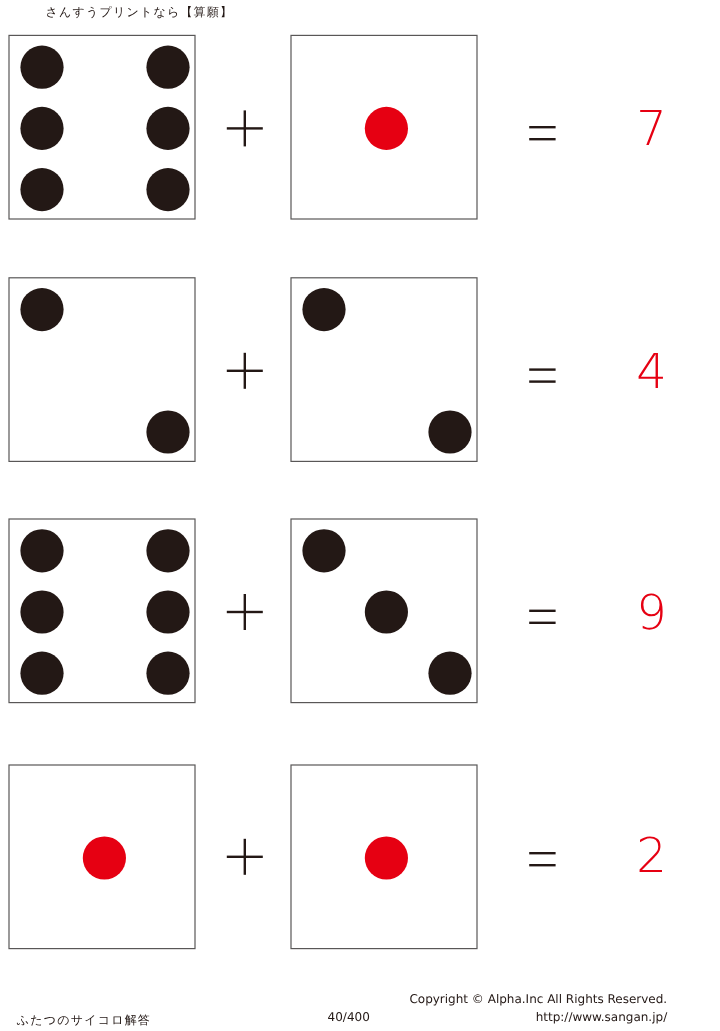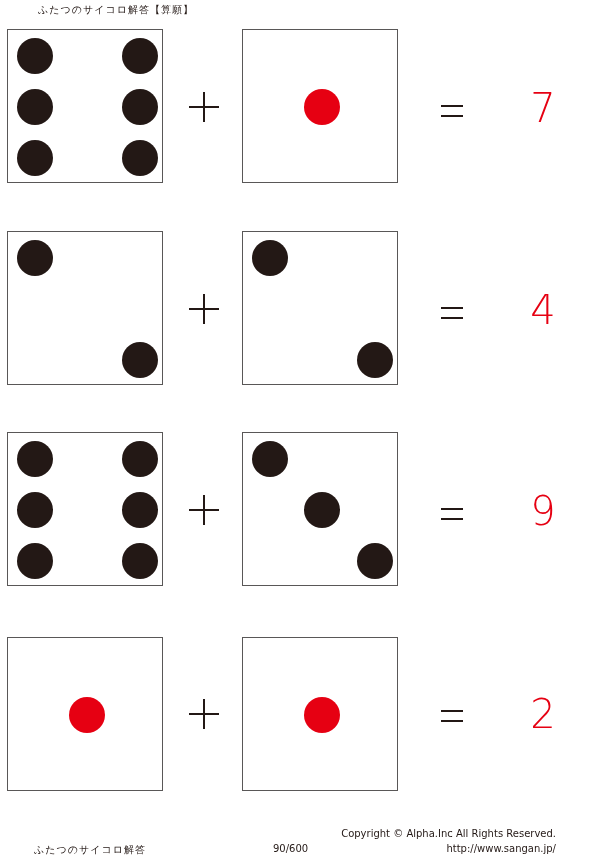--- a/index.html
+++ b/index.html
@@ -11,29 +11,29 @@
     .op { position: absolute; font-size: 44px; line-height: 1; font-weight: 200; color: #231815; font-family: "DejaVu Sans", sans-serif; }
     .plus { width: 30px; height: 30px; }
     .plus::before, .plus::after { content: ""; position: absolute; background: #231815; }
     .plus::before { left: 0; top: 14px; width: 30px; height: 2px; }
     .plus::after { left: 14px; top: 0; width: 2px; height: 30px; }
     .equals { width: 22px; height: 12px; }
     .equals::before, .equals::after { content: ""; position: absolute; left: 0; width: 22px; height: 2px; background: #231815; }
     .equals::before { top: 0; }
     .equals::after { top: 10px; }
     .answer { position: absolute; width: 40px; text-align: center; font-size: 40px; line-height: 40px; color: #e60012; font-family: "DejaVu Sans", sans-serif; font-weight: 200; }
-    .footer-left { position: absolute; left: 34px; top: 843px; font-size: 10px; letter-spacing: 1px; white-space: nowrap; }
+    .footer-left { position: absolute; left: 14px; top: 843px; font-size: 10px; letter-spacing: 1px; white-space: nowrap; }
     .footer-page { position: absolute; left: 273px; top: 843px; font-size: 10px; white-space: nowrap; }
     .footer-copy { position: absolute; right: 44px; top: 828px; font-size: 10px; white-space: nowrap; text-align: right; }
     .footer-url { position: absolute; right: 44px; top: 843px; font-size: 10px; white-space: nowrap; text-align: center; }
   </style>
 </head>
 <body>
 
-<div class="header-title">ふたつのサイコロ解答【算願】</div>
+<div class="header-title">さんすうプリントなら【算願】</div>
 
 <div>
   <div class="die" style="left:7px;top:29px;">
     <div class="pip" style="left:27px;top:26px;"></div>
     <div class="pip" style="left:132px;top:26px;"></div>
     <div class="pip" style="left:27px;top:77px;"></div>
     <div class="pip" style="left:132px;top:77px;"></div>
     <div class="pip" style="left:27px;top:128px;"></div>
     <div class="pip" style="left:132px;top:128px;"></div>
   </div>
@@ -84,15 +84,15 @@
   </div>
   <div class="op plus" style="left:189px;top:699px;"></div>
   <div class="die" style="left:242px;top:637px;">
     <div class="pip red" style="left:79px;top:77px;"></div>
   </div>
   <div class="op equals" style="left:441px;top:710px;"></div>
   <div class="answer" style="left:523px;top:694px;">2</div>
 </div>
 
 <div class="footer-left">ふたつのサイコロ解答</div>
-<div class="footer-page">90/600</div>
+<div class="footer-page">40/400</div>
 <div class="footer-copy">Copyright ©  Alpha.Inc All Rights Reserved.</div>
 <div class="footer-url">http://www.sangan.jp/</div>
 
 </body></html>

